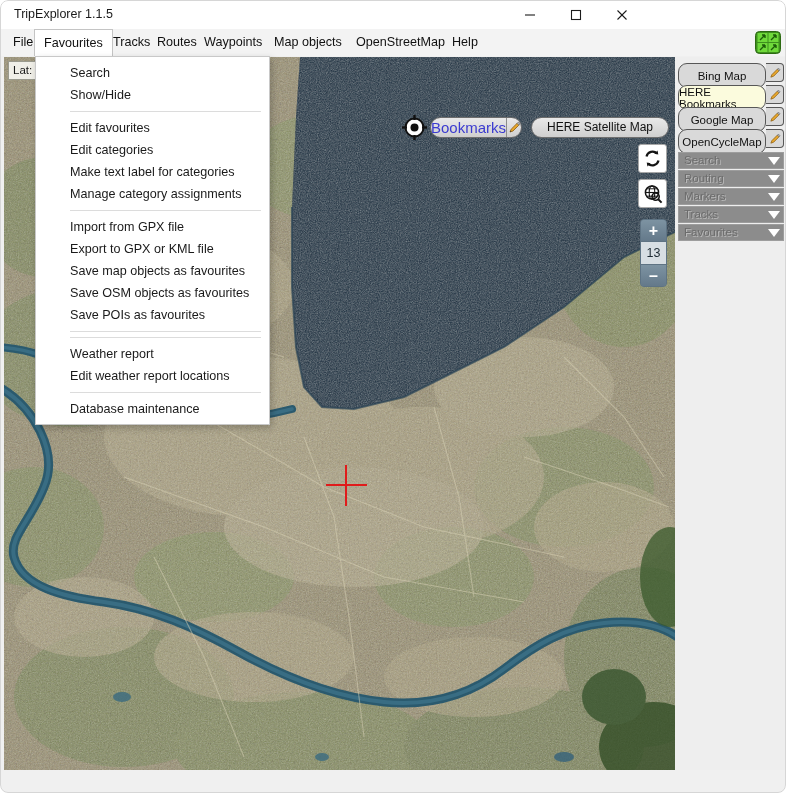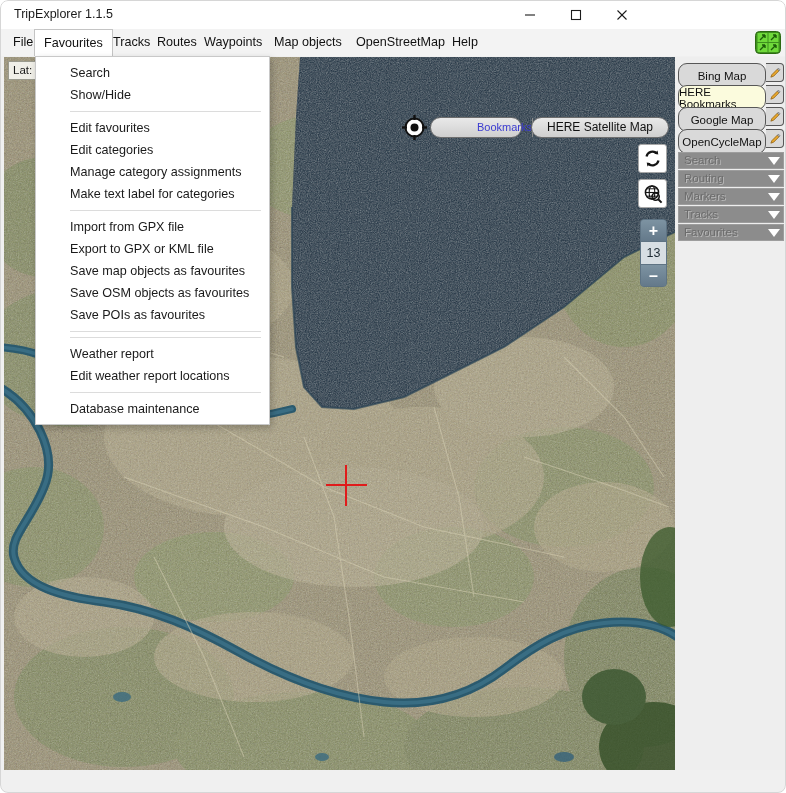--- a/index.html
+++ b/index.html
@@ -156,24 +156,23 @@
     display: flex;
     align-items: center;
   }
   #bookmarks-pill {
     left: 430px; top: 61px;
     width: 92px;
   }
   #bookmarks-label {
     flex: 1;
     text-align: center;
-    font-size: 11px;
+    font-size: 15px;
     color: #3b3bd0;
     line-height: 19px;
-    padding-left: 46px;
   }
   .pencil-btn {
     width: 21px; height: 19px;
     border-left: 1px solid #8d8d8d;
     display: flex; align-items: center; justify-content: center;
   }
   #maptype-pill {
     left: 531px; top: 61px;
     width: 138px;
     justify-content: center;
@@ -633,22 +632,22 @@
     </div>
 
   </div>
 
   <div id="menu-popup">
     <div class="popup-item">Search</div>
     <div class="popup-item">Show/Hide</div>
     <div class="popup-sep"></div>
     <div class="popup-item">Edit favourites</div>
     <div class="popup-item">Edit categories</div>
+    <div class="popup-item">Make text label for categories</div>
     <div class="popup-item">Manage category assignments</div>
-    <div class="popup-item">Make text label for categories</div>
     <div class="popup-sep"></div>
     <div class="popup-item">Import from GPX file</div>
     <div class="popup-item">Export to GPX or KML file</div>
     <div class="popup-item">Save map objects as favourites</div>
     <div class="popup-item">Save OSM objects as favourites</div>
     <div class="popup-item">Save POIs as favourites</div>
     <div class="popup-sep"></div>
     <div class="popup-sep"></div>
     <div class="popup-item">Weather report</div>
     <div class="popup-item">Edit weather report locations</div>

